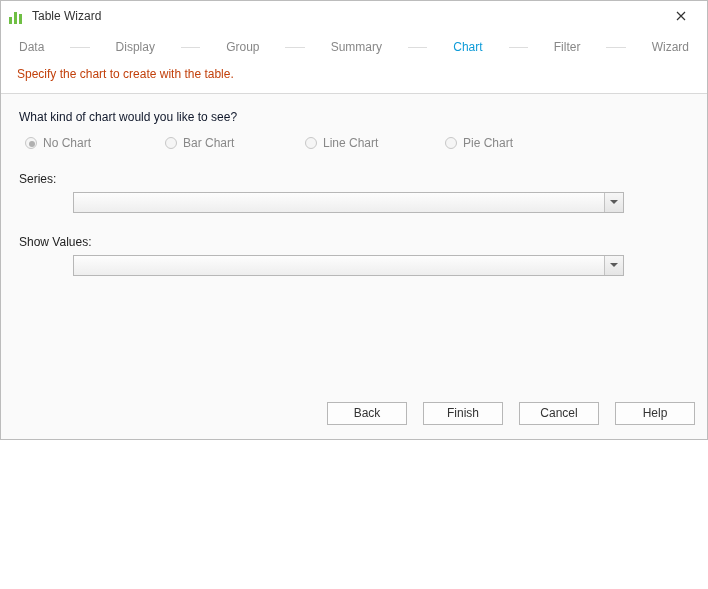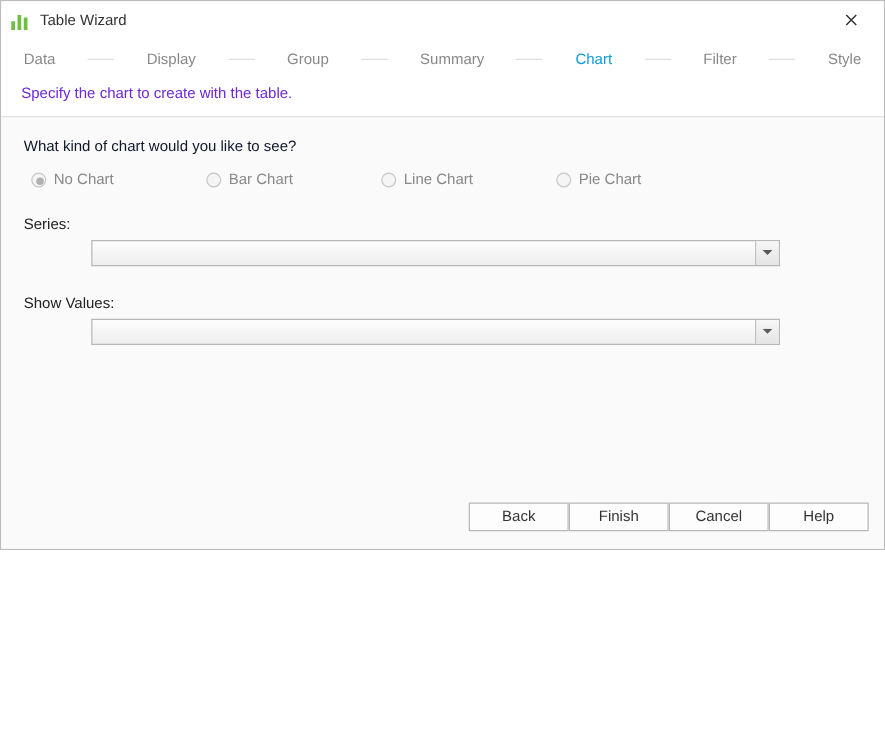--- a/index.html
+++ b/index.html
@@ -63,21 +63,21 @@
   .step.active { color: #0e9bd8; font-weight: 400; }
   .step-sep {
     flex: 1;
     height: 1px;
     background: #ddd;
     margin: 0 8px;
   }
   
   .subtitle {
     padding: 4px 16px 12px 16px;
-    color: #6d28d9;
+    color: #c2410c;
     font-size: 12px;
     background: #fff;
     border-bottom: 1px solid #d9d9d9;
   }
 
   
   .body {
     flex: 1;
     padding: 16px 18px 8px 18px;
     background: #fafafa;
@@ -89,21 +89,21 @@
     margin-bottom: 12px;
   }
   .radios {
     display: flex;
     gap: 0;
     margin-bottom: 22px;
     margin-left: 6px;
   }
   .radio-item {
     display: flex;
-    align-items: flex-end;
+    align-items: center;
     gap: 6px;
     width: 140px;
     color: #888;
   }
   .radio-circle {
     width: 12px; height: 12px;
     border: 1px solid #a8a8a8;
     border-radius: 50%;
     position: relative;
     background: #fff;
@@ -150,21 +150,21 @@
     background: linear-gradient(#f6f6f6, #e5e5e5);
   }
   .combo-btn svg { width: 8px; height: 5px; display:block; }
 
   
   .footer {
     height: 44px;
     display: flex;
     align-items: center;
     justify-content: flex-end;
-    gap: 0;
+    gap: 16px;
     padding: 0 12px 8px 12px;
     background: #fafafa;
   }
   .btn {
     width: 80px;
     height: 23px;
     border: 1px solid #b7b7b7;
     background: #fdfdfd;
     font-size: 12px;
     color: #333;
@@ -201,21 +201,21 @@
     <span class="step">Display</span>
     <span class="step-sep"></span>
     <span class="step">Group</span>
     <span class="step-sep"></span>
     <span class="step">Summary</span>
     <span class="step-sep"></span>
     <span class="step active">Chart</span>
     <span class="step-sep"></span>
     <span class="step">Filter</span>
     <span class="step-sep"></span>
-    <span class="step">Style</span>
+    <span class="step">Wizard</span>
   </div>
 
   <div class="subtitle">Specify the chart to create with the table.</div>
 
   <div class="body">
     <div class="question">What kind of chart would you like to see?</div>
 
     <div class="radios">
       <label class="radio-item">
         <span class="radio-circle disabled checked"></span>

